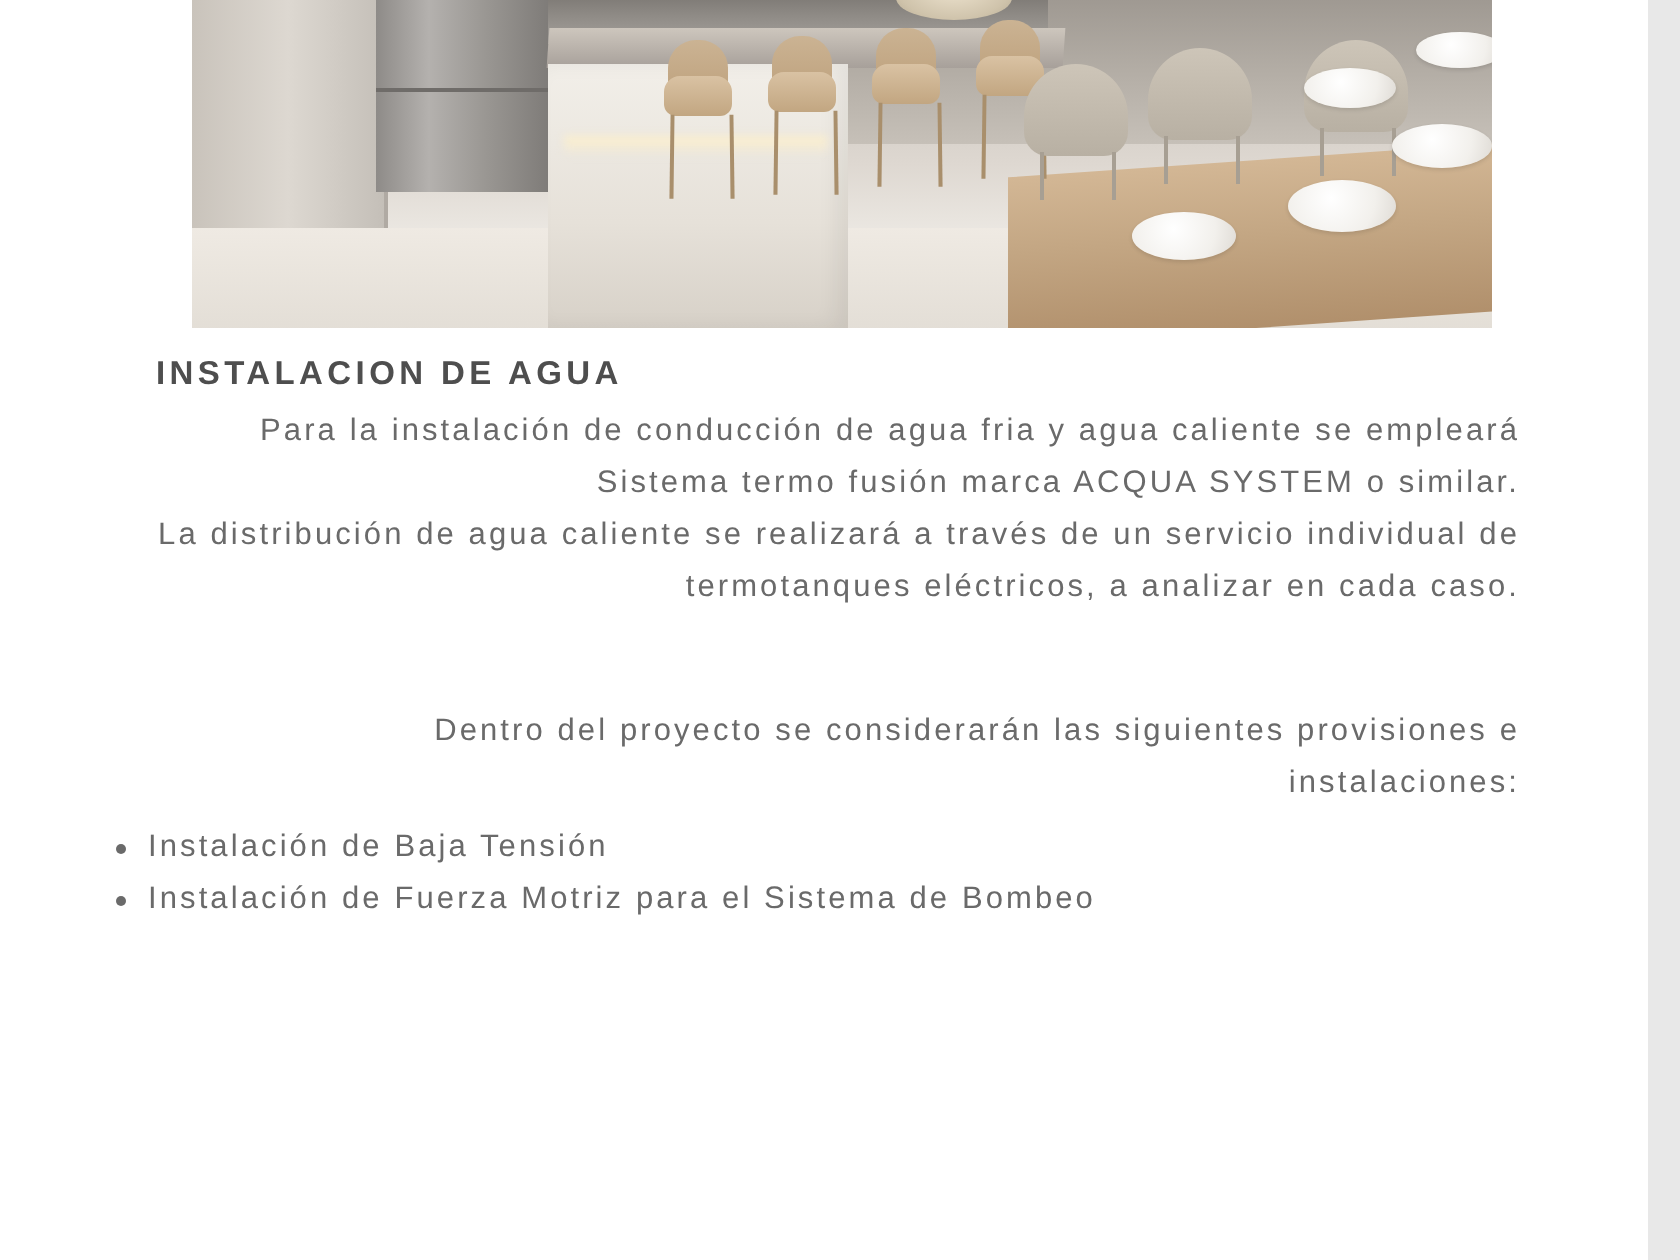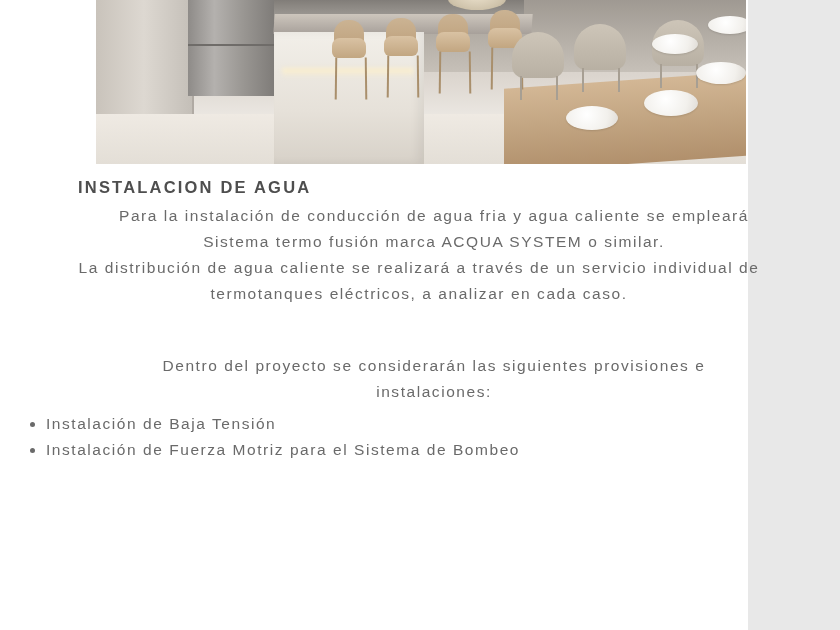--- a/index.html
+++ b/index.html
@@ -13,21 +13,21 @@
     height: 630px;
     background: #e8e8e8;
     overflow: hidden;
     font-family: "Liberation Sans", sans-serif;
   }
   
   #sheet {
     position: absolute;
     left: 0;
     top: 0;
-    width: 748px;
+    width: 824px;
     height: 630px;
     background: #ffffff;
   }
   
   #hero {
     position: absolute;
     left: 96px;
     top: -6px;
     width: 650px;
     height: 170px;
@@ -183,26 +183,26 @@
     color: #4e4e4e;
     margin: 0;
     padding: 0;
   }
   p.para {
     margin: 0;
     font-size: 15.5px;
     letter-spacing: 1.55px;
     line-height: 26px;
     color: #6a6a6a;
-    text-align: center;
+    text-align: right;
   }
   .indent { padding-left: 30px; }
   ul.bullets {
     margin: 6px 0 0 0;
-    padding-left: 46px;
+    padding-left: 74px;
     list-style: none;
   }
   ul.bullets li {
     position: relative;
     font-size: 15.5px;
     letter-spacing: 1.55px;
     line-height: 26px;
     color: #6a6a6a;
   }
   ul.bullets li:before {

